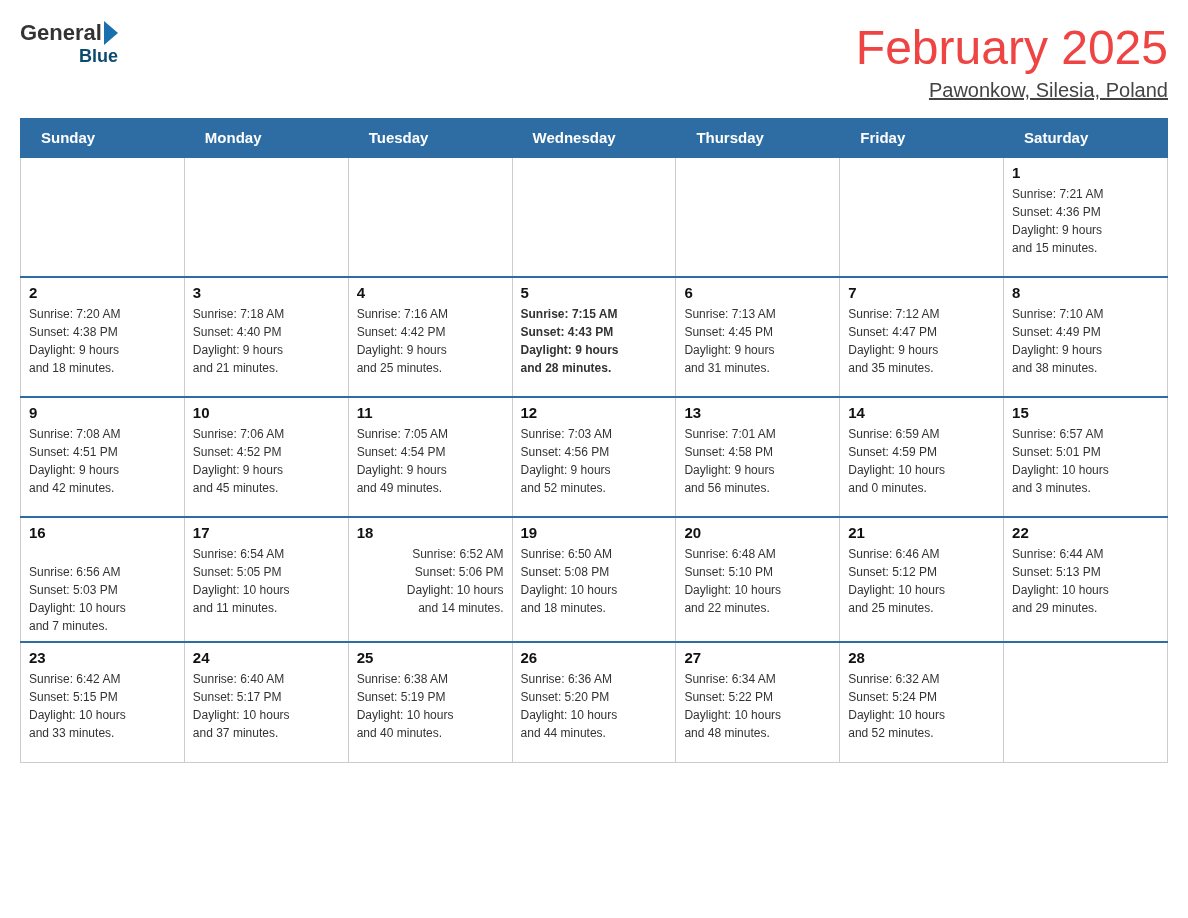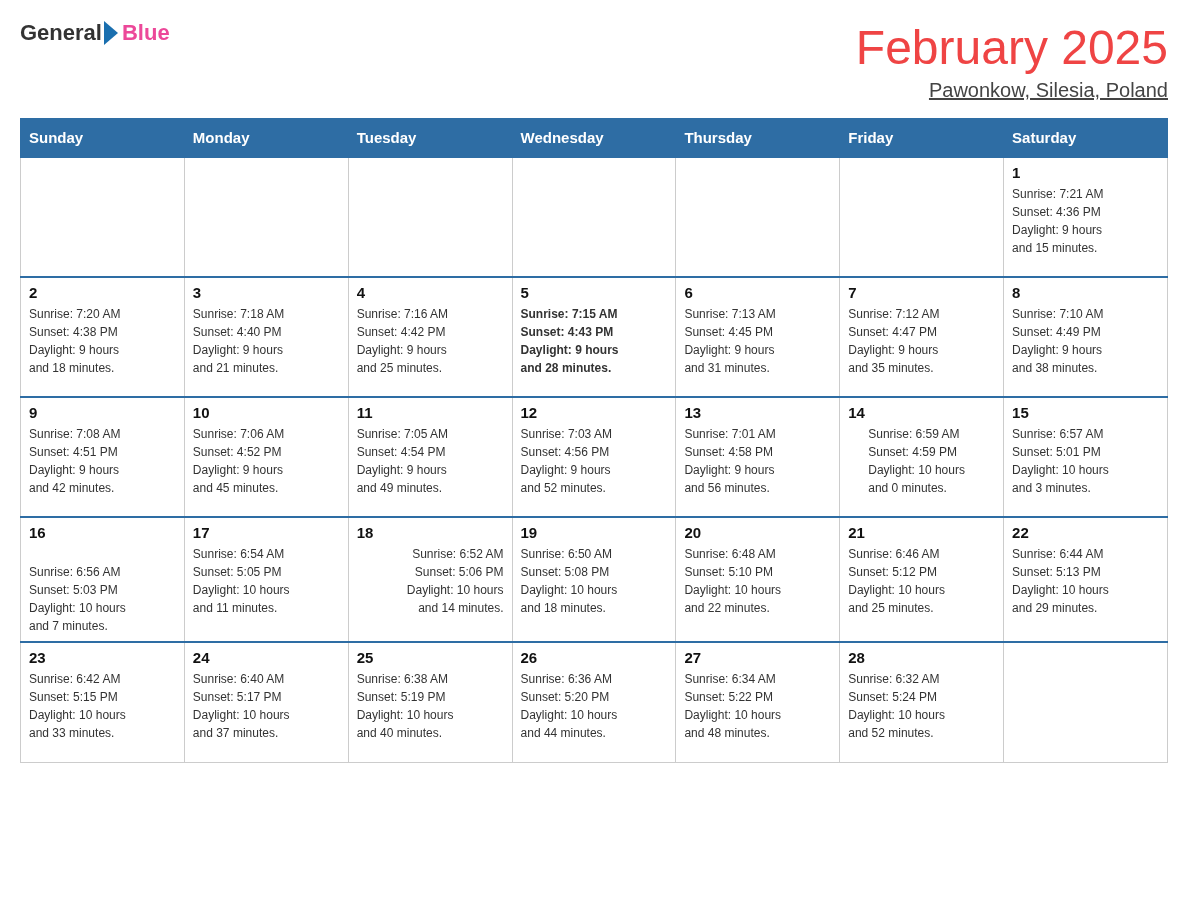--- a/index.html
+++ b/index.html
@@ -26,30 +26,30 @@
       height: 0;
       border-left: 14px solid #1a6faf;
       border-top: 12px solid transparent;
       border-bottom: 12px solid transparent;
       display: inline-block;
       margin-left: 2px;
       vertical-align: middle;
     }
     .logo-wrapper {
       display: flex;
-      flex-direction: row;
+      flex-direction: column;
       align-items: flex-end;
     }
     .logo-line1 {
       display: flex;
       align-items: center;
     }
     .logo-line2 {
-      color: #ec4899;
-      font-size: 22px;
+      color: #0c4a6e;
+      font-size: 18px;
       font-weight: bold;
       margin-left: 4px;
     }
     .title-block {
       text-align: right;
     }
     .calendar-title {
       font-size: 48px;
       font-weight: normal;
       color: #ef4444;
@@ -63,21 +63,21 @@
     .calendar {
       width: 100%;
       border-collapse: collapse;
       table-layout: fixed;
     }
     .calendar thead th {
       background-color: #2e6da4;
       color: #fff;
       font-size: 15px;
       font-weight: bold;
-      padding: 10px 8px;
+      padding: 10px 20px;
       text-align: left;
       border: 1px solid #2e6da4;
     }
     .calendar tbody td {
       vertical-align: top;
       border: 1px solid #ccc;
       padding: 6px 8px;
       font-size: 12px;
       color: #333;
       min-height: 100px;
@@ -232,21 +232,21 @@
         </td>
         <td>
           <span class="day-number">13</span>
           <div class="day-info" style="white-space: pre-line;">Sunrise: 7:01 AM
 Sunset: 4:58 PM
 Daylight: 9 hours
 and 56 minutes.</div>
         </td>
         <td>
           <span class="day-number">14</span>
-          <div class="day-info" style="white-space: pre-line; margin-left: 20px;">Sunrise: 6:59 AM
+          <div class="day-info" style="white-space: pre-line;">Sunrise: 6:59 AM
 Sunset: 4:59 PM
 Daylight: 10 hours
 and 0 minutes.</div>
         </td>
         <td>
           <span class="day-number">15</span>
           <div class="day-info" style="white-space: pre-line;">Sunrise: 6:57 AM
 Sunset: 5:01 PM
 Daylight: 10 hours
 and 3 minutes.</div>

